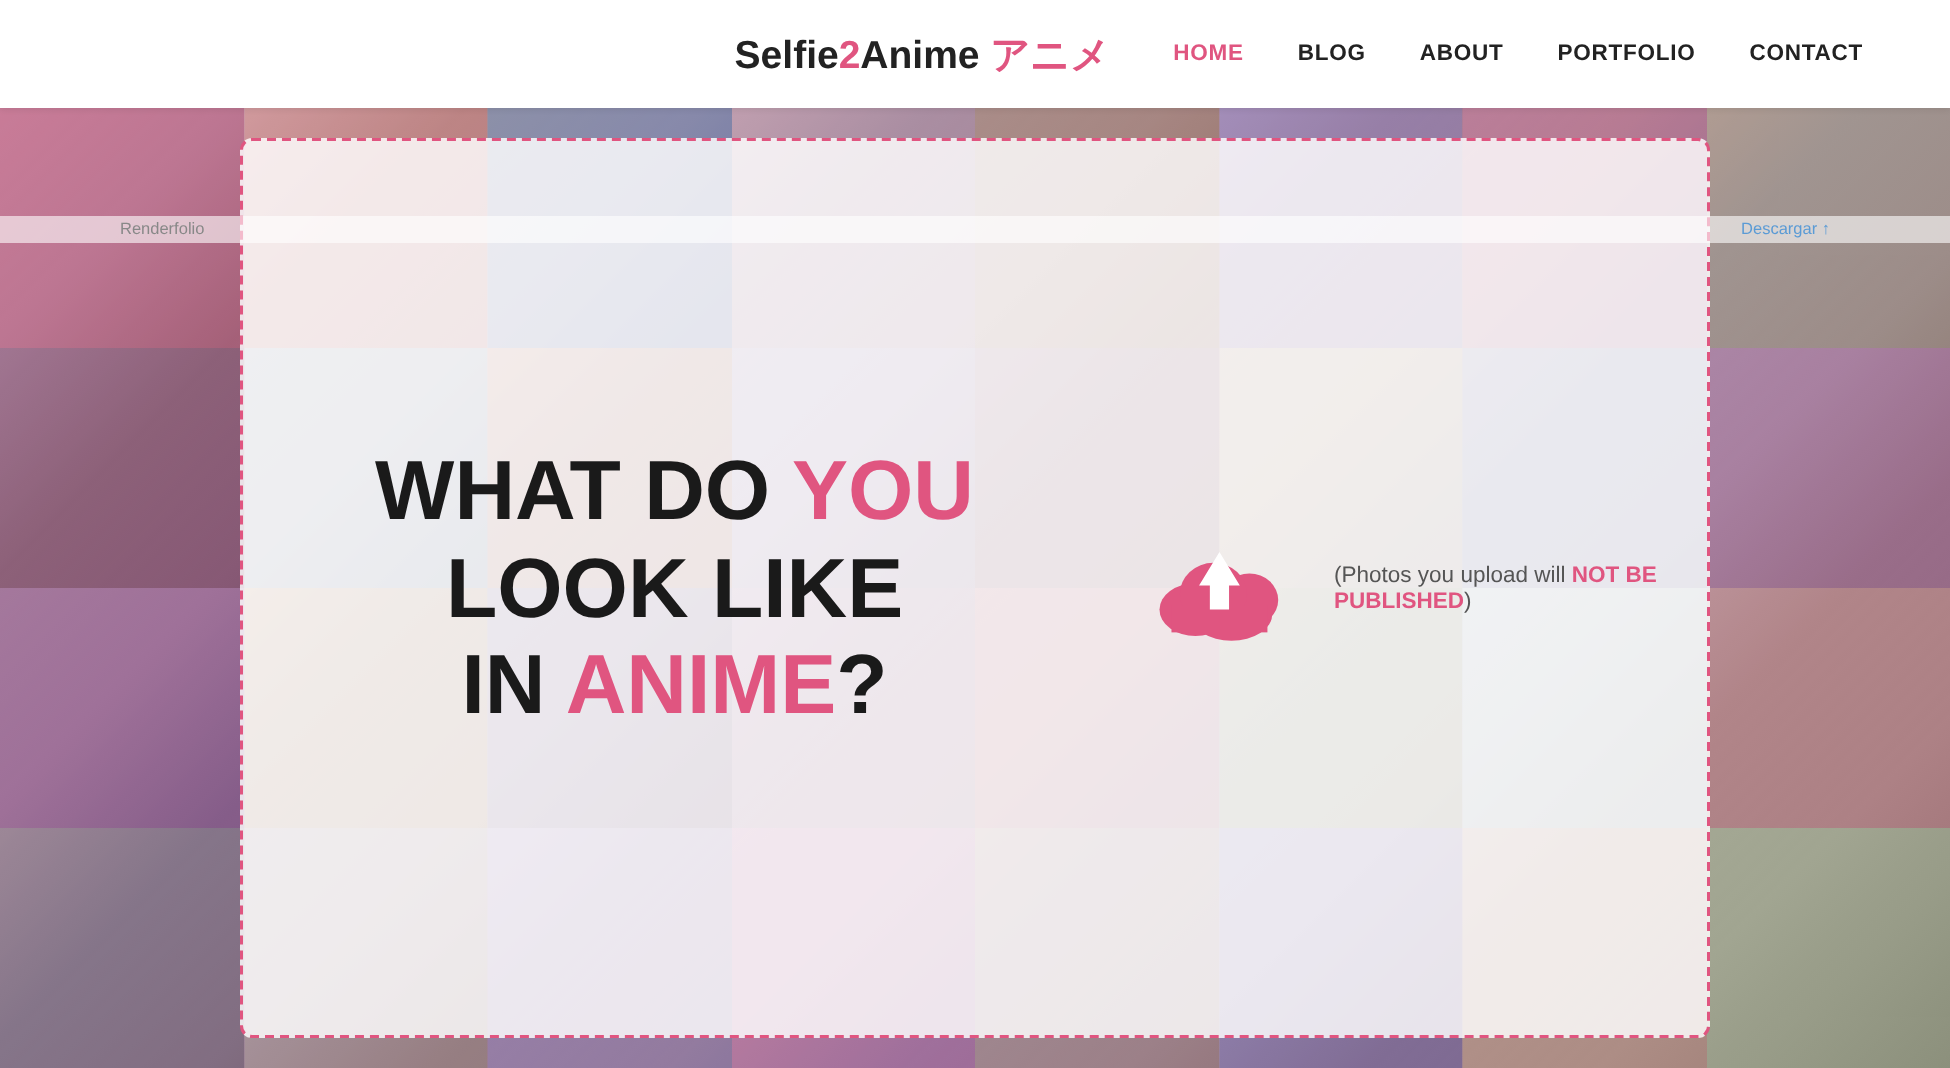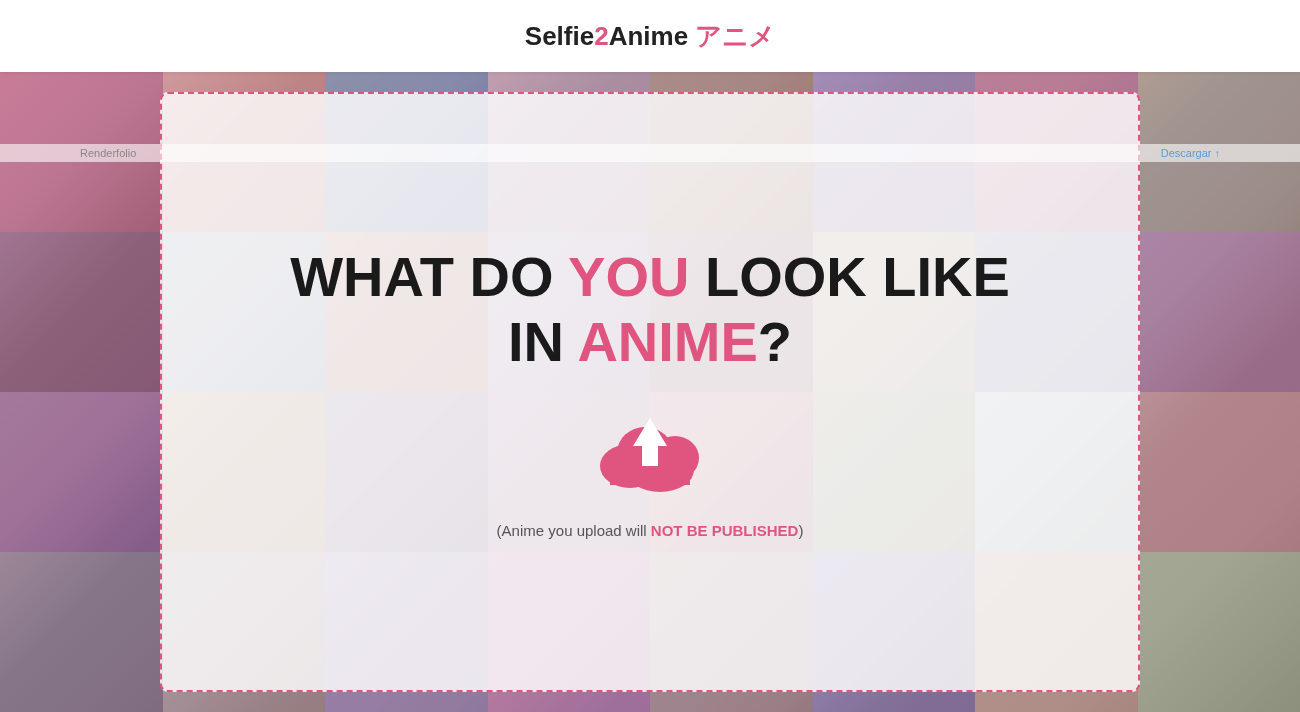--- a/index.html
+++ b/index.html
@@ -4,22 +4,22 @@
   <style>
     * { margin: 0; padding: 0; box-sizing: border-box; }
     body { width: 1300px; height: 712px; overflow: hidden; font-family: Arial, sans-serif; background: #fff; }
 
     
     .navbar {
       position: relative;
       z-index: 10;
       display: flex;
       align-items: center;
-      justify-content: center;
-      padding: 0 44px;
+      justify-content: flex-end;
+      padding: 0 58px;
       height: 72px;
       background: #fff;
       box-shadow: 0 1px 4px rgba(0,0,0,0.08);
       gap: 42px;
     }
     .brand {
       font-size: 26px;
       font-weight: 700;
       color: #222;
       letter-spacing: 0;
@@ -82,21 +82,20 @@
     .content-overlay {
       position: absolute;
       top: 20px;
       left: 160px;
       right: 160px;
       bottom: 20px;
       background: rgba(255, 255, 255, 0.82);
       border: 2px dashed #e05580;
       border-radius: 8px;
       display: flex;
-      flex-direction: column;
       align-items: center;
       justify-content: center;
       gap: 24px;
     }
 
     .headline {
       text-align: center;
       font-size: 56px;
       font-weight: 900;
       color: #1a1a1a;
@@ -149,20 +148,27 @@
     }
     .top-strip-right { color: #5b9bd5; }
   </style>
 </head>
 <body>
 
 <nav class="navbar">
   <div class="brand">
     <span>Selfie</span><span class="brand-pink">2</span><span>Anime</span><span class="brand-pink"> アニメ</span>
   </div>
+  <ul class="nav-links">
+    <li><a class="active" href="#">HOME</a></li>
+    <li><a href="#">BLOG</a></li>
+    <li><a href="#">ABOUT</a></li>
+    <li><a href="#">PORTFOLIO</a></li>
+    <li><a href="#">CONTACT</a></li>
+  </ul>
 </nav>
 
 <div class="hero">
 
   <div class="bg-collage"></div>
 
   <div class="collage-faces">
 
     <div class="face-cell" style="background:linear-gradient(135deg,#c97090,#a05070);"></div>
     <div class="face-cell" style="background:linear-gradient(135deg,#d09090,#b07070);"></div>
@@ -223,17 +229,17 @@
       <ellipse cx="75" cy="72" rx="34" ry="22" fill="#e05580"></ellipse>
       <ellipse cx="90" cy="60" rx="24" ry="22" fill="#e05580"></ellipse>
       <ellipse cx="60" cy="55" rx="28" ry="26" fill="#e05580"></ellipse>
       <rect x="25" y="65" width="80" height="22" fill="#e05580"></rect>
 
       <polygon points="65,20 48,48 57,48 57,68 73,68 73,48 82,48" fill="#fff"></polygon>
     </svg>
 
 
     <p class="disclaimer">
-      <span>(Anime you upload will </span><span class="disclaimer-pink">NOT BE PUBLISHED</span><span>)</span>
+      <span>(Photos you upload will </span><span class="disclaimer-pink">NOT BE PUBLISHED</span><span>)</span>
     </p>
 
   </div>
 </div>
 
 </body></html>

